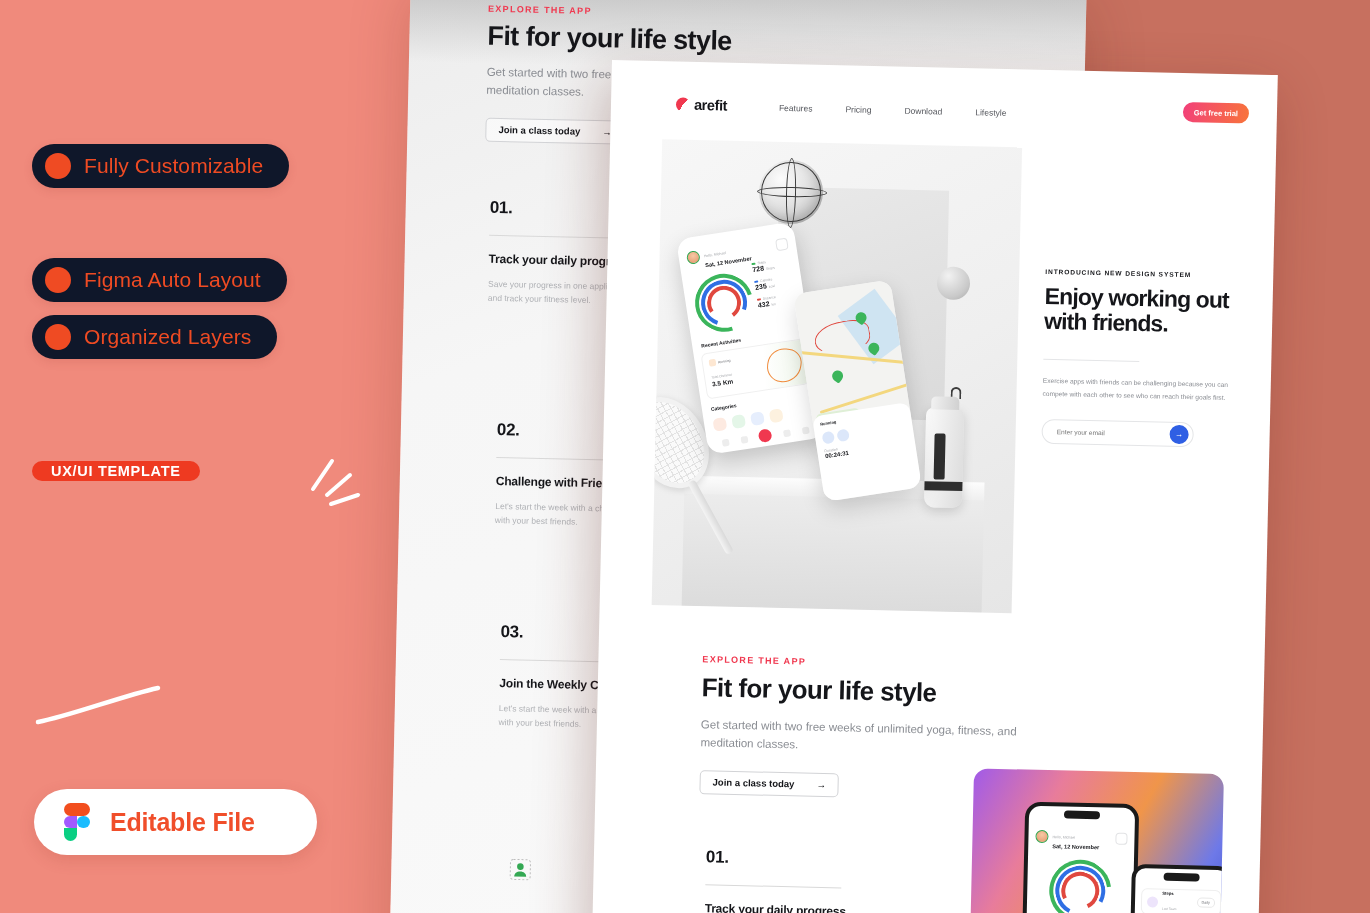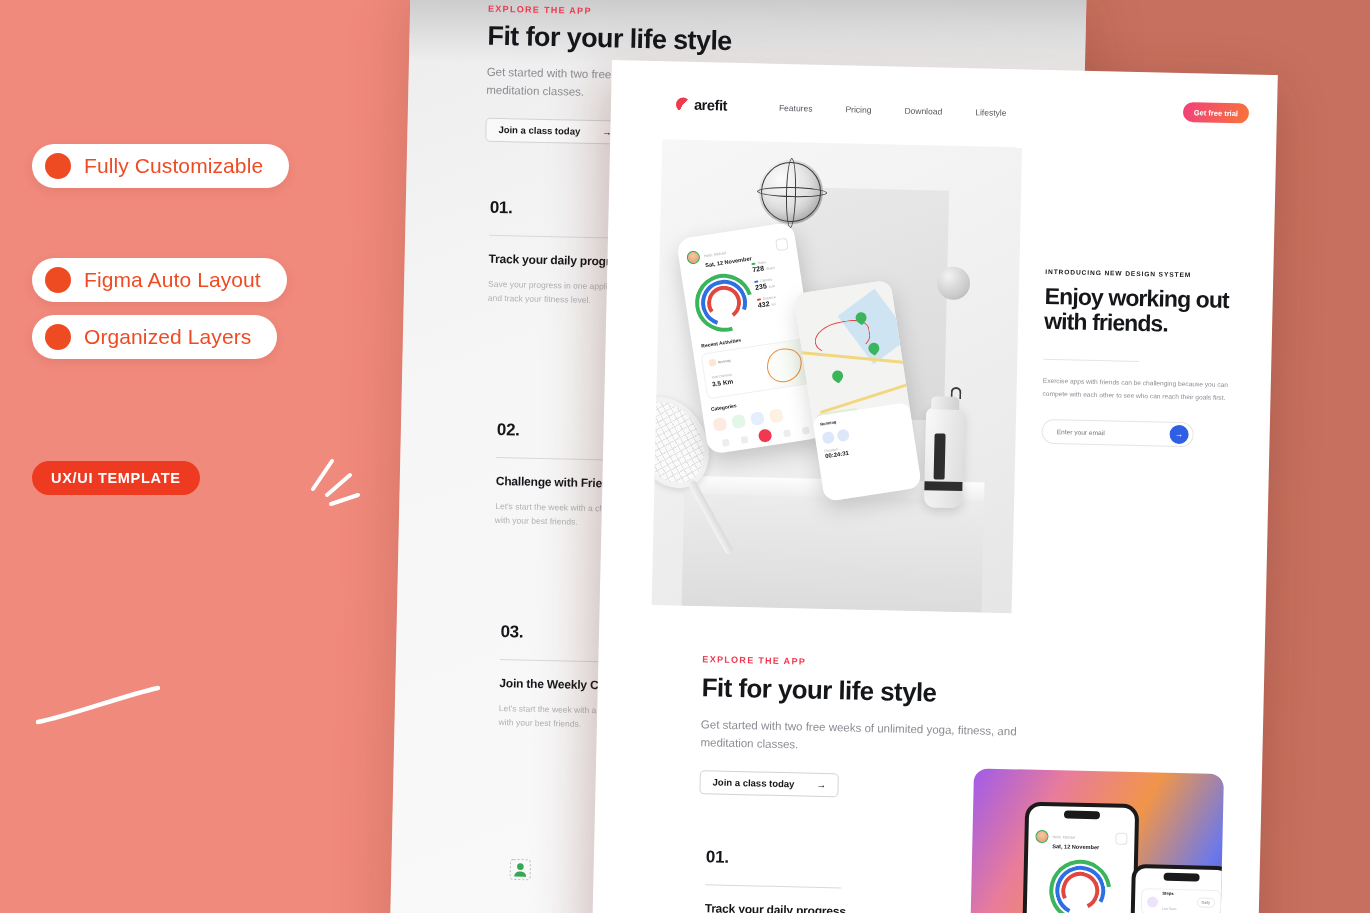--- a/index.html
+++ b/index.html
@@ -23,32 +23,32 @@
   .bg-right {
     position:absolute; left:466px; top:0; width:904px; height:913px;
     background:#C7705F;
   }
 
   
   .left-panel { position:absolute; left:0; top:0; width:466px; height:913px; z-index:40; }
 
   .pill {
     position:absolute; display:flex; align-items:center; gap:13px;
-    background:#ffffff; border-radius:40px; height:44px; padding:0 26px 0 13px;
+    background:#0f172a; border-radius:40px; height:44px; padding:0 26px 0 13px;
     box-shadow:0 3px 10px rgba(150,50,35,.13);
   }
   .pill .dot { width:26px; height:26px; border-radius:50%; background:#EF4B23; flex:none; }
   .pill .ptxt { font-size:21px; color:#EF4B23; font-weight:400; letter-spacing:.1px; white-space:nowrap; }
   .pill1 { left:32px; top:144px; }
   .pill2 { left:32px; top:201px; }
   .pill3 { left:32px; top:258px; }
   .pill4 { left:32px; top:315px; }
 
   .badge-tpl {
-    position:absolute; left:32px; top:461px; height:34px; padding:0 19px;
+    position:absolute; left:32px; top:461px; height:20px; padding:0 19px;
     display:flex; align-items:center; background:#EE3A21; border-radius:20px;
     color:#fff; font-size:14.5px; font-weight:bold; letter-spacing:.7px;
   }
 
   .big-title {
     position:absolute; left:32px; top:505px; width:400px;
     color:#fff; font-size:94px; line-height:.86; font-weight:400;
     letter-spacing:-1.5px;
   }
   .big-title .l2 { display:block; }
@@ -553,13 +553,23 @@
       <line x1="32" y1="6" x2="13" y2="34"></line>
       <line x1="50" y1="20" x2="27" y2="40"></line>
       <line x1="58" y1="40" x2="31" y2="49"></line>
     </g>
   </svg>
 
   <svg class="scribble sc-bot" width="140" height="46">
     <path d="M8 40 C 40 34, 92 14, 128 6" stroke="#fff" stroke-width="4.5" fill="none" stroke-linecap="round"></path>
   </svg>
 
+  <div class="editable">
+    <span class="fig">
+      <i class="f2"></i>
+        <i class="f1"></i>
+        <i class="f3"></i>
+        <i class="f4"></i>
+        <i class="f5"></i>
+    </span>
+    <span class="etxt">Editable File</span>
+  </div>
 </div>
 
 </body></html>

